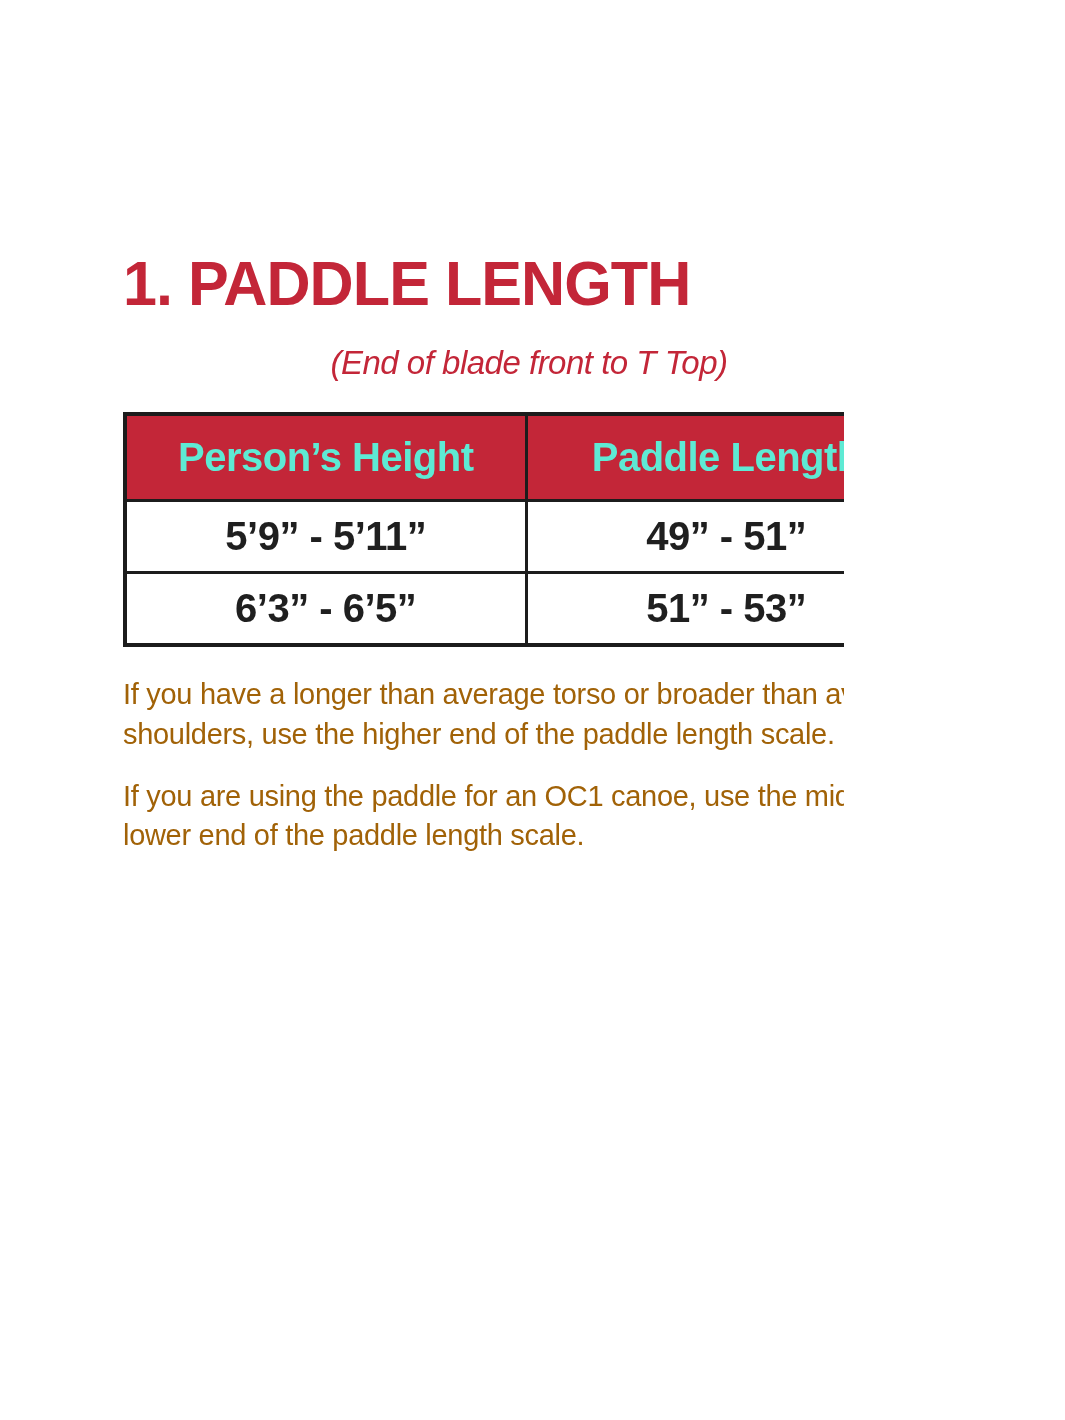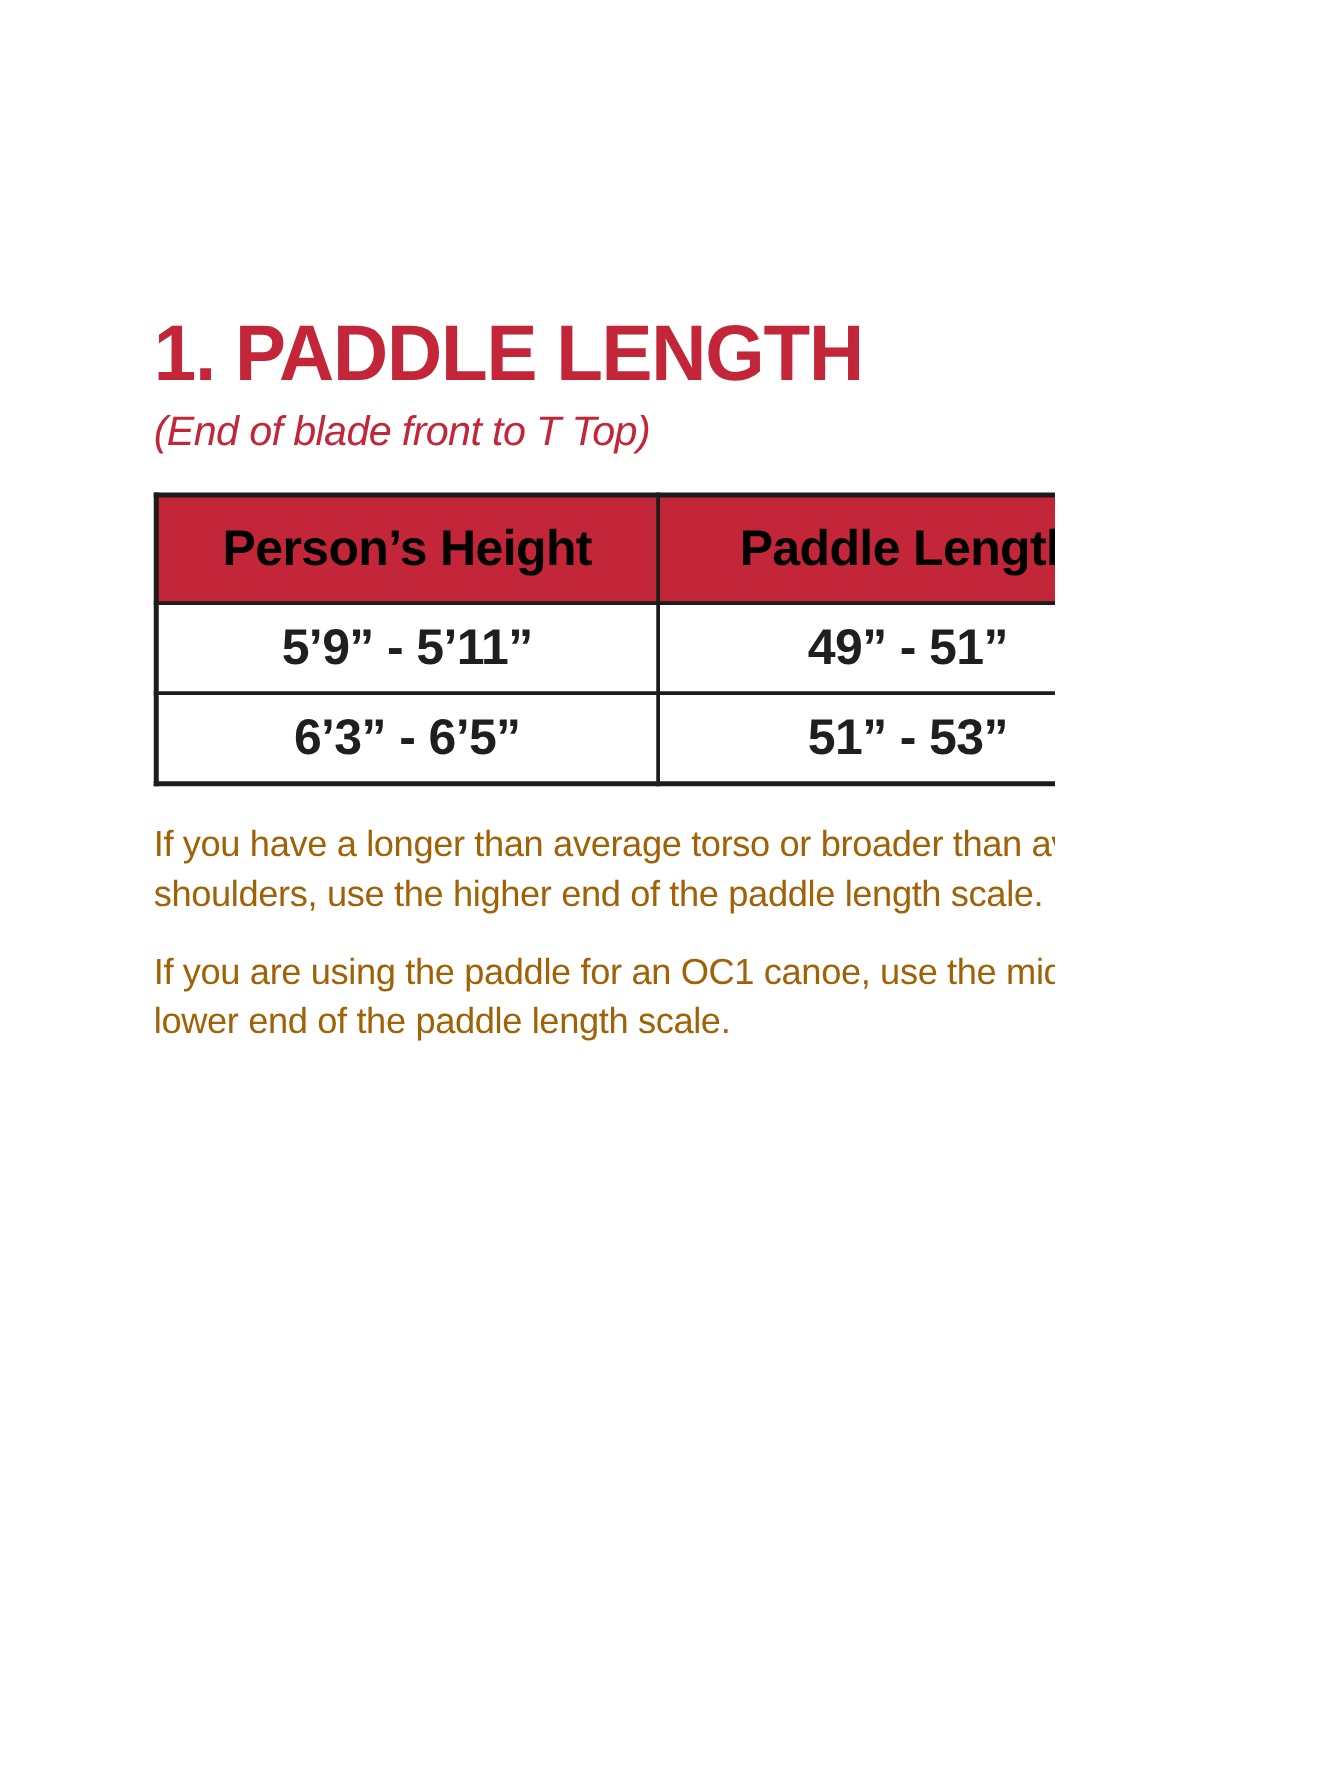--- a/index.html
+++ b/index.html
@@ -26,37 +26,38 @@
     font-size: 63px;
     line-height: 1.05;
     font-weight: bold;
     letter-spacing: -1px;
     color: #C32638;
     transform: scaleX(0.97);
     transform-origin: left center;
     white-space: nowrap;
   }
   .subtitle {
-    margin-top: 10px;
+    margin-top: 28px;
     font-size: 33px;
     font-style: italic;
     color: #C32638;
     letter-spacing: -0.5px;
+    text-align: center;
   }
   table.size-table {
     margin-top: 30px;
     width: 806px;
     border-collapse: collapse;
     border: 4px solid #1C1C1C;
     table-layout: fixed;
   }
   table.size-table th {
     width: 50%;
     background: #C32638;
-    color: #000000;
+    color: #5eead4;
     font-size: 40px;
     font-weight: bold;
     text-align: center;
     padding: 19px 0;
     border: 3px solid #1C1C1C;
     letter-spacing: -0.5px;
   }
   table.size-table td {
     font-size: 40px;
     font-weight: bold;

